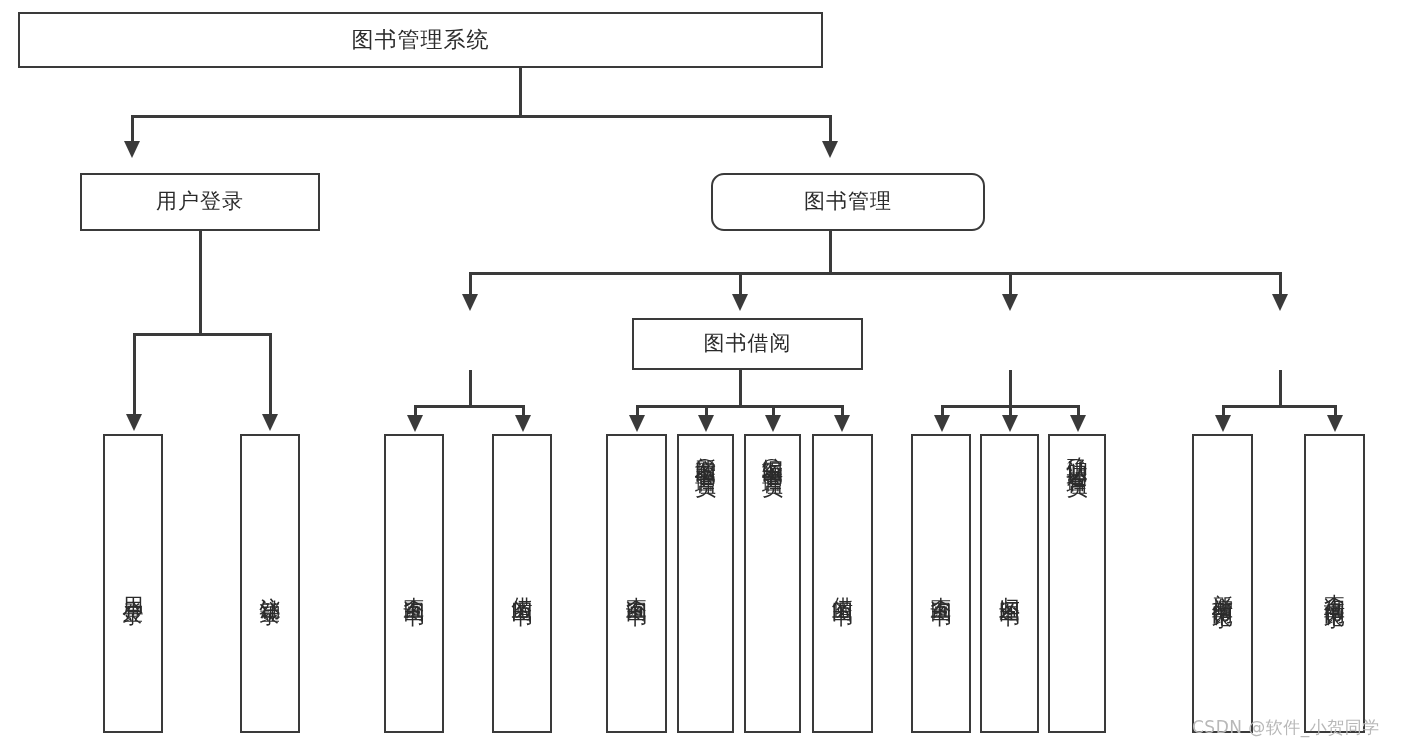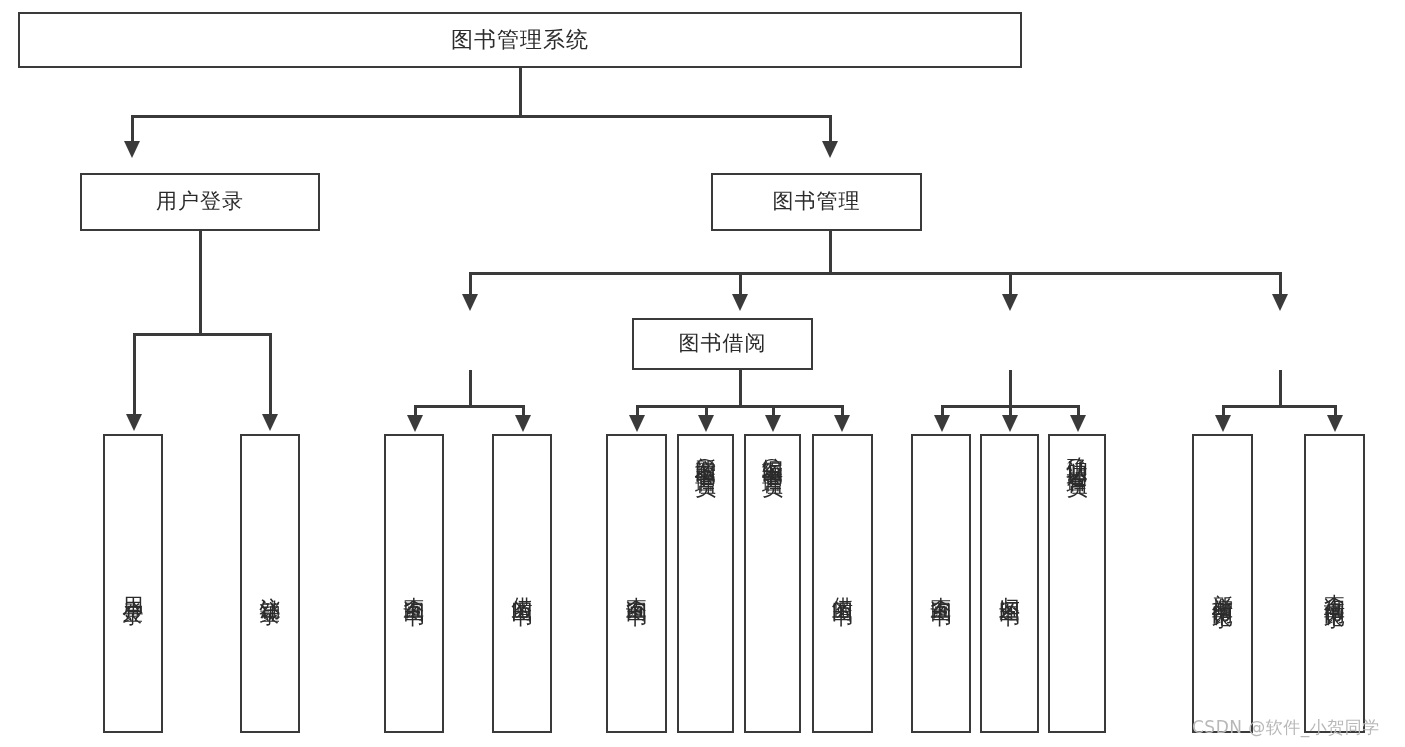--- a/index.html
+++ b/index.html
@@ -81,34 +81,34 @@
     letter-spacing: 0.5px;
     white-space: nowrap;
     user-select: none;
   }
 </style>
 </head>
 <body>
 
 <div id="canvas">
 
-  <div class="node horiz root" style="left:18px; top:12px; width:1004px; height:56px;">图书管理系统</div>
+  <div class="node horiz root" style="left:18px; top:12px; width:805px; height:56px;">图书管理系统</div>
 
   <div class="vline" style="left:519px; top:68px; height:48px;"></div>
   <div class="hline" style="left:131px; top:115px; width:700px;"></div>
 
   <div class="vline" style="left:131px; top:115px; height:28px;"></div>
   <div class="arrow" style="left:124px; top:141px;"></div>
 
   <div class="vline" style="left:829px; top:115px; height:28px;"></div>
   <div class="arrow" style="left:822px; top:141px;"></div>
 
   <div class="node horiz" style="left:80px; top:173px; width:240px; height:58px;">用户登录</div>
 
-  <div class="node horiz" style="left:711px; top:173px; width:211px; height:58px;">图书管理</div>
+  <div class="node horiz" style="left:711px; top:173px; width:274px; height:58px;border-radius:13px;">图书管理</div>
 
   <div class="vline" style="left:199px; top:231px; height:104px;"></div>
   <div class="hline" style="left:133px; top:333px; width:138px;"></div>
   <div class="vline" style="left:133px; top:333px; height:83px;"></div>
   <div class="arrow" style="left:126px; top:414px;"></div>
   <div class="vline" style="left:269px; top:333px; height:83px;"></div>
   <div class="arrow" style="left:262px; top:414px;"></div>
 
   <div class="vline" style="left:829px; top:231px; height:43px;"></div>
   <div class="hline" style="left:469px; top:272px; width:812px;"></div>
@@ -119,21 +119,21 @@
   <div class="vline" style="left:739px; top:272px; height:24px;"></div>
   <div class="arrow" style="left:732px; top:294px;"></div>
 
   <div class="vline" style="left:1009px; top:272px; height:24px;"></div>
   <div class="arrow" style="left:1002px; top:294px;"></div>
 
   <div class="vline" style="left:1279px; top:272px; height:24px;"></div>
   <div class="arrow" style="left:1272px; top:294px;"></div>
 
 
-  <div class="node horiz" style="left:632px; top:318px; width:181px; height:52px;">图书借阅</div>
+  <div class="node horiz" style="left:632px; top:318px; width:231px; height:52px;">图书借阅</div>
 
 
 
   <div class="vline" style="left:469px; top:370px; height:37px;"></div>
   <div class="hline" style="left:414px; top:405px; width:111px;"></div>
   <div class="vline" style="left:414px; top:405px; height:12px;"></div>
   <div class="arrow" style="left:407px; top:415px;"></div>
   <div class="vline" style="left:522px; top:405px; height:12px;"></div>
   <div class="arrow" style="left:515px; top:415px;"></div>
 

